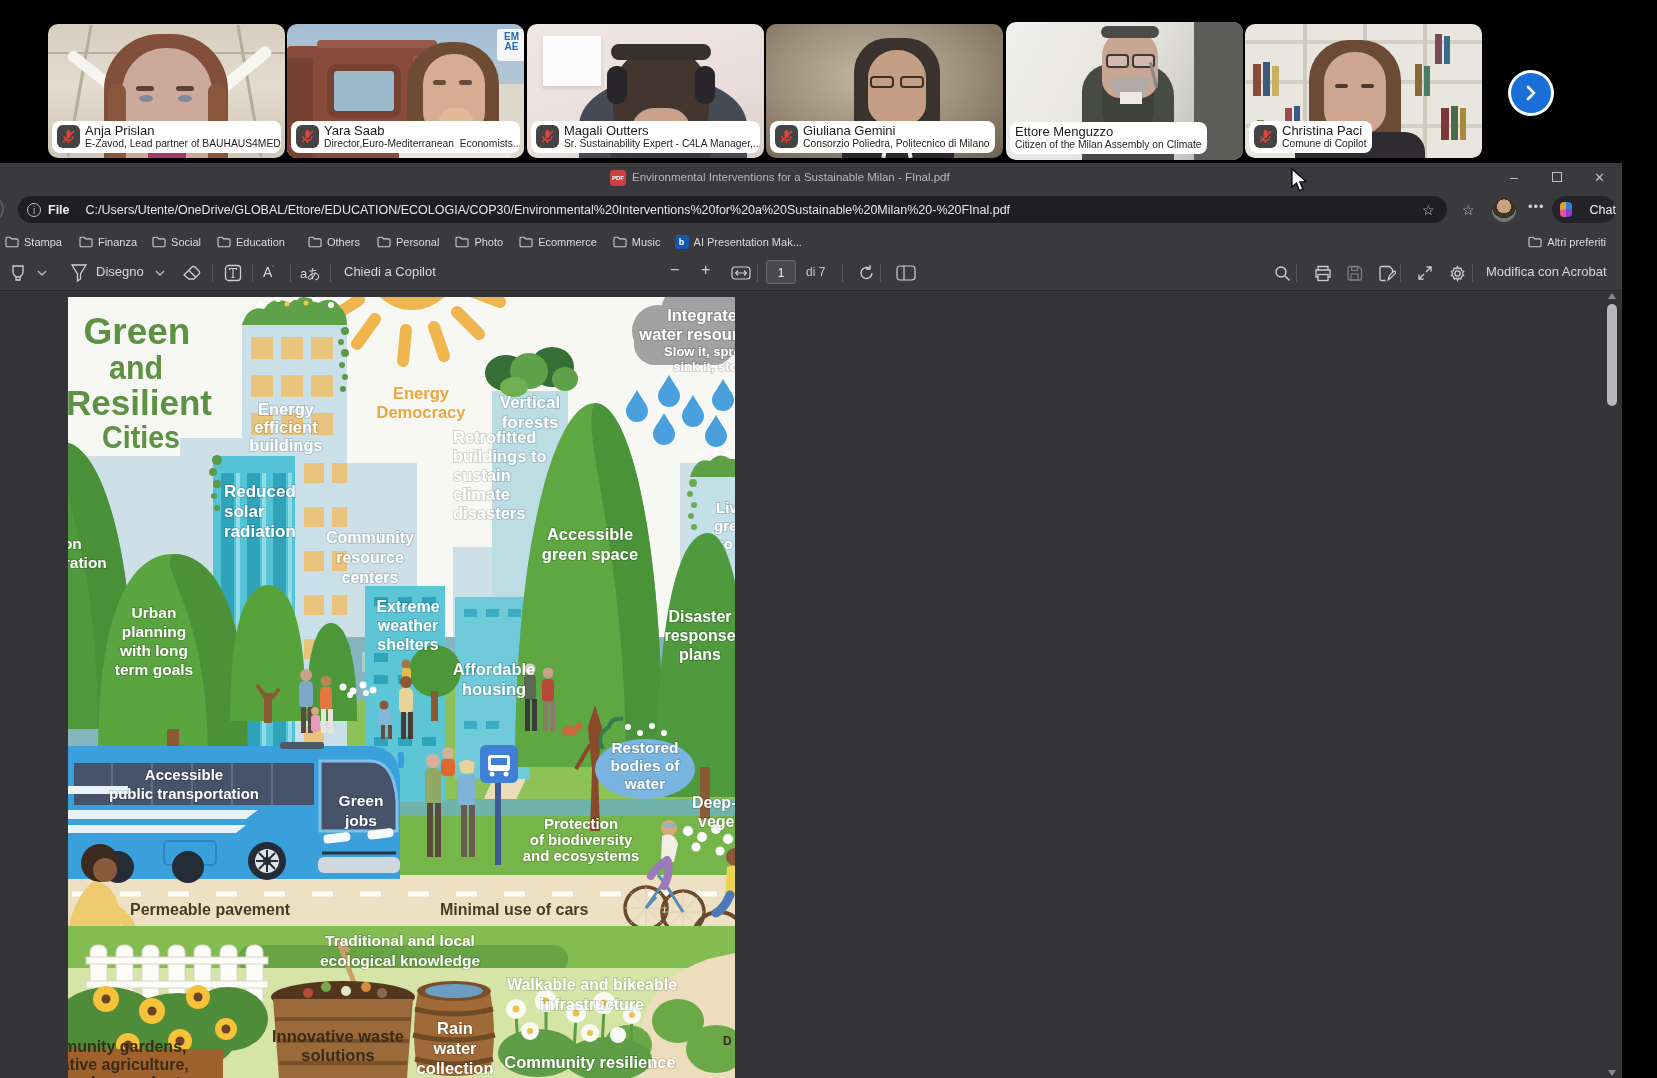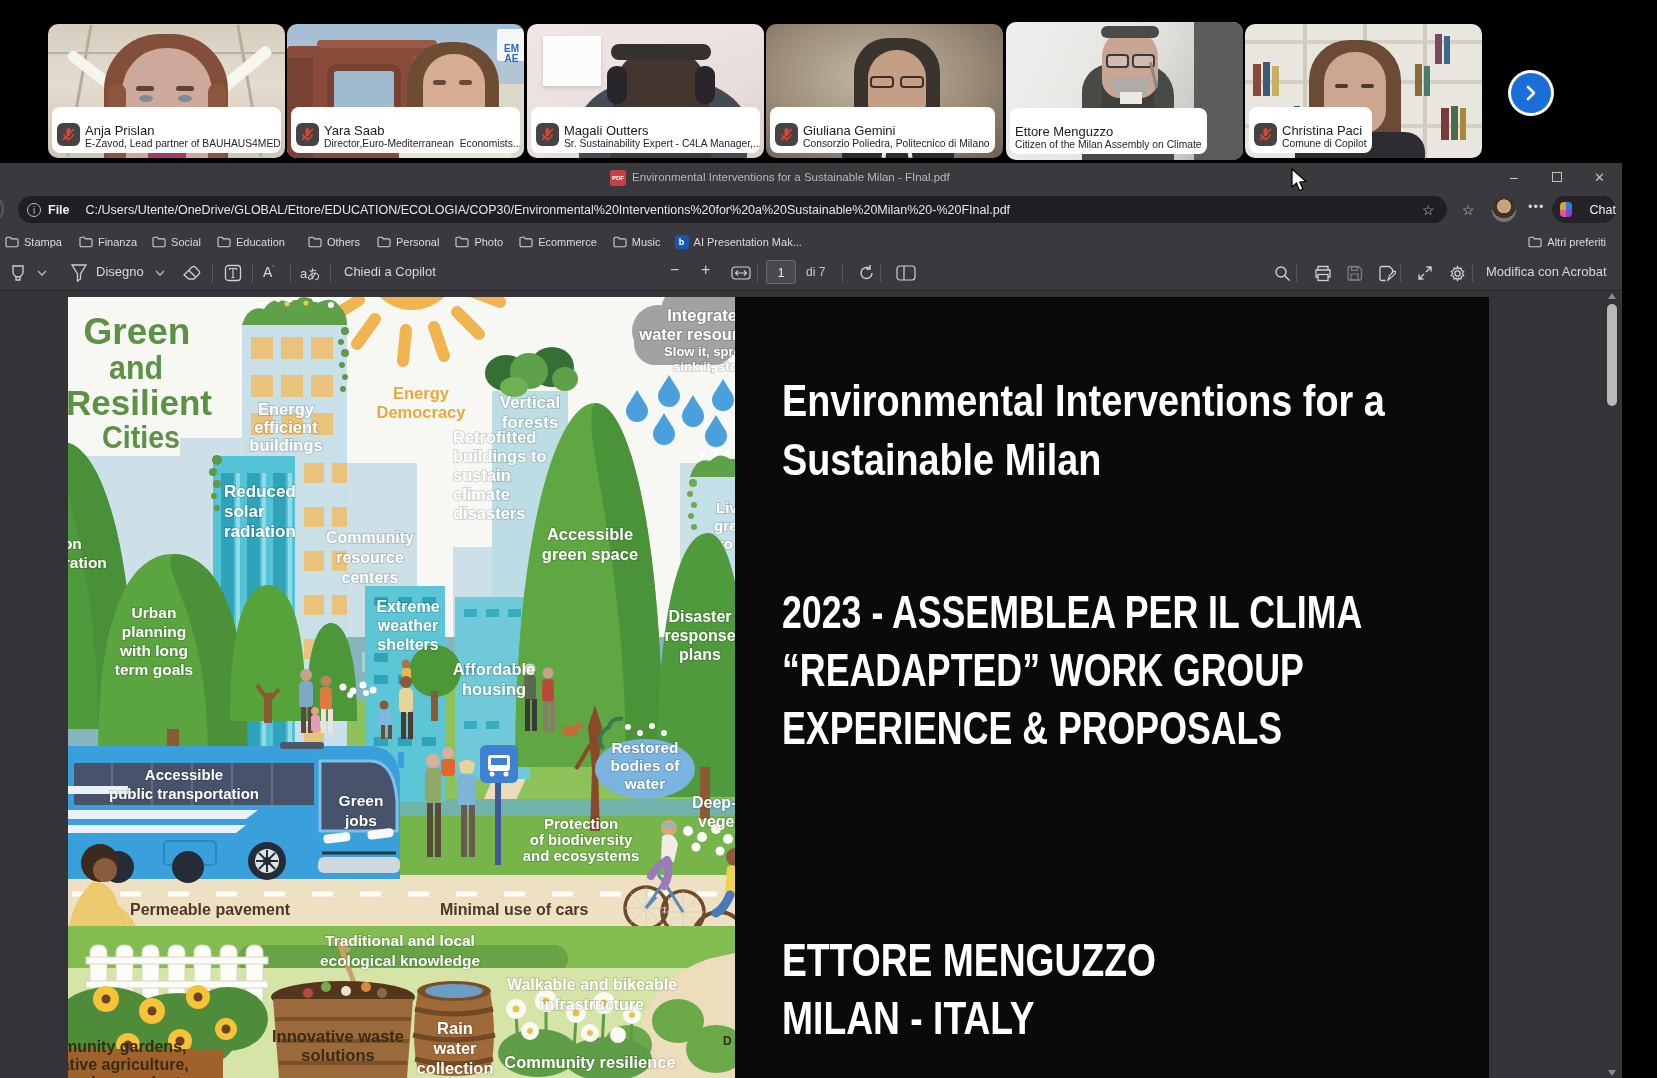--- a/index.html
+++ b/index.html
@@ -1,19 +1,19 @@
 <!DOCTYPE html>
 <html><head><meta charset="utf-8">
 <style>
 *{margin:0;padding:0;box-sizing:border-box}
 html,body{width:1657px;height:1078px;overflow:hidden;background:#000;font-family:"Liberation Sans",sans-serif}
 #stage{position:relative;width:1657px;height:1078px;background:#000}
 
 .tile{position:absolute;top:24px;height:134px;width:237px;border-radius:10px;overflow:hidden;background:#888}
-.label{position:absolute;left:4px;bottom:5px;background:#fff;border-radius:8px;padding:16px 5px 3px 5px;display:flex;align-items:flex-start;gap:5px;max-width:calc(100% - 8px);overflow:hidden}
+.label{position:absolute;left:4px;bottom:5px;background:#fff;border-radius:8px;padding:2px 5px 3px 5px;display:flex;align-items:center;gap:5px;max-width:calc(100% - 8px);overflow:hidden}
 .label .nm{font-size:13px;color:#1b1b1b;line-height:15px;white-space:nowrap}
 .label .sub{font-size:10.3px;color:#242424;line-height:12px;white-space:nowrap}
 .mic{flex:0 0 auto;width:23px;height:23px;border-radius:6px;background:#444;position:relative}
 .mic svg{position:absolute;left:3px;top:3px}
 
 #browser{position:absolute;left:0;top:163px;width:1622px;height:915px;background:#3a3a3e}
 #titlebar{position:absolute;left:0;top:0;width:100%;height:30px;background:#3a3a3e;color:#b8b8b8;font-size:11.5px}
 #addr{position:absolute;left:0;top:30px;width:100%;height:35px;background:#3a3a3e}
 #addrfield{position:absolute;left:18px;top:3px;width:1429px;height:27px;background:#1f1f23;border-radius:14px;color:#e6e6e6;font-size:12.5px;display:flex;align-items:center}
 #bookmarks{position:absolute;left:0;top:65px;width:100%;height:27px;background:#3a3a3e;display:flex;align-items:center;font-size:11px;color:#dcdcdc}
@@ -67,21 +67,21 @@
       </div>
   </div>
 
   <div class="tile" style="left:287px;background:linear-gradient(180deg,#a3bdd4 0%,#b0c4d6 30%,#c8c4b8 100%)">
     <div style="position:absolute;left:0;top:60px;width:237px;height:74px;background:#ded8cc"></div>
     <div style="position:absolute;left:0;top:22px;width:175px;height:112px;background:#8a4c3a;border-radius:4px 46px 0 0"></div>
     <div style="position:absolute;left:40px;top:40px;width:74px;height:54px;background:#9db9cc;border:7px solid #774233;border-radius:10px"></div>
     <div style="position:absolute;left:0;top:34px;width:26px;height:100px;background:#774233"></div>
     <div style="position:absolute;left:126px;top:32px;width:30px;height:102px;background:#95584a"></div>
     <div style="position:absolute;left:30px;top:16px;width:120px;height:8px;background:#9a5a48;border-radius:4px"></div>
-    <div style="position:absolute;left:210px;top:5px;width:29px;height:32px;background:#f4f6f8;border-radius:3px;color:#2a6ab8;font-weight:bold;font-size:10px;line-height:10px;text-align:center;padding-top:15px">EM<br>AE</div>
+    <div style="position:absolute;left:210px;top:5px;width:29px;height:32px;background:#f4f6f8;border-radius:3px;color:#2a6ab8;font-weight:bold;font-size:10px;line-height:10px;text-align:center;padding-top:3px">EM<br>AE</div>
     <div style="position:absolute;left:120px;top:18px;width:92px;height:140px;border-radius:42px 42px 0 0;background:#6e4c34"></div>
     <div style="position:absolute;left:136px;top:30px;width:62px;height:82px;border-radius:30px 30px 24px 24px;background:#d6ad92"></div>
     <div style="position:absolute;left:146px;top:56px;width:13px;height:5px;border-radius:3px;background:#6a4a38"></div>
     <div style="position:absolute;left:172px;top:56px;width:13px;height:5px;border-radius:3px;background:#6a4a38"></div>
     <div style="position:absolute;left:152px;top:84px;width:34px;height:30px;border-radius:40% 40% 30% 30%;background:#e0b89c"></div>
     <div style="position:absolute;left:112px;top:108px;width:112px;height:30px;border-radius:20px 20px 0 0;background:#ece6da"></div>
     <div class="label">
         <span class="mic">
           <svg width="17" height="17" viewBox="0 0 17 17">
             <rect x="6.5" y="2" width="4" height="8" rx="2" fill="#e04438"></rect>
@@ -940,25 +940,20 @@
                 </g>
           <g text-anchor="middle" fill="#3a2a16" font-size="16.5">
                   <text x="270" y="745">Innovative waste</text>
                   <text x="270" y="764">solutions</text>
                 </g>
           <text x="655" y="748" font-size="12" fill="#3a2a16">D</text>
         </g>
         </g>
       </svg>
       </div>
-      <div id="blackhalf">
-        <div class="t1">Environmental Interventions for a<br>Sustainable Milan</div>
-        <div class="t2">2023 - ASSEMBLEA PER IL CLIMA<br>“READAPTED” WORK GROUP<br>EXPERIENCE &amp; PROPOSALS</div>
-        <div class="t3">ETTORE MENGUZZO<br>MILAN - ITALY</div>
-      </div>
       <div id="sbar">
           <div style="position:absolute;left:3px;top:1px;width:0;height:0;border-left:4px solid transparent;border-right:4px solid transparent;border-bottom:6px solid #8a8a8a"></div>
           <div id="sthumb"></div>
           <div style="position:absolute;left:3px;bottom:2px;width:0;height:0;border-left:4px solid transparent;border-right:4px solid transparent;border-top:6px solid #8a8a8a"></div>
         </div>
     </div>
   </div>
 
   <svg width="22" height="26" viewBox="0 0 22 26" style="position:absolute;left:1290px;top:168px;z-index:50">
       <path d="M2 1 L2 19 L6.5 15 L9.5 22.5 L12.8 21 L9.8 14 L16 13.5 Z" fill="#fff" stroke="#000" stroke-width="1.2"></path>

